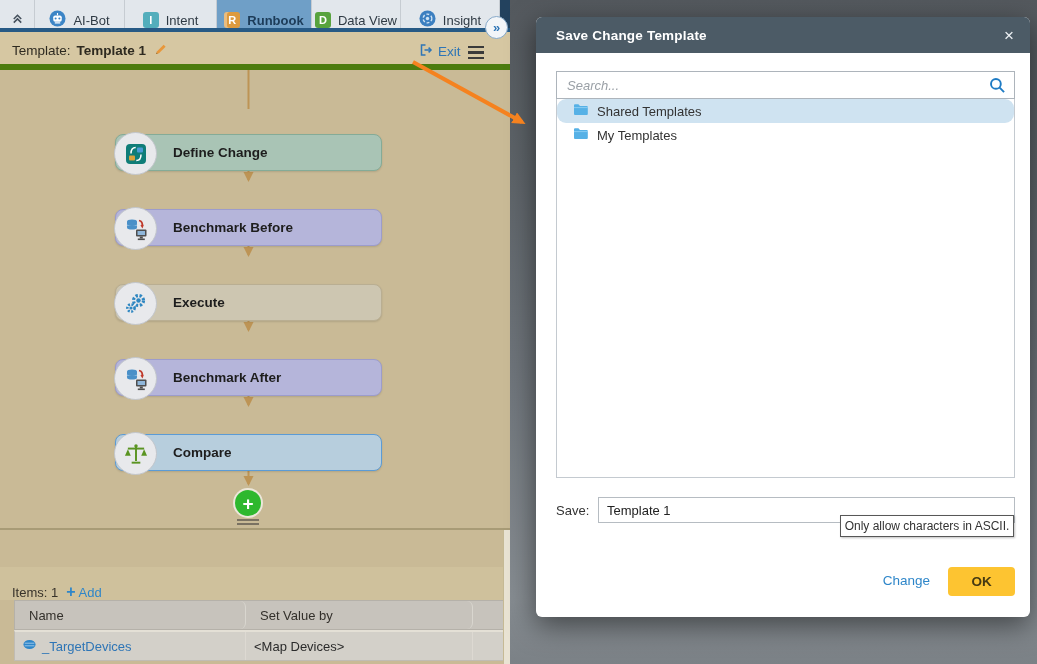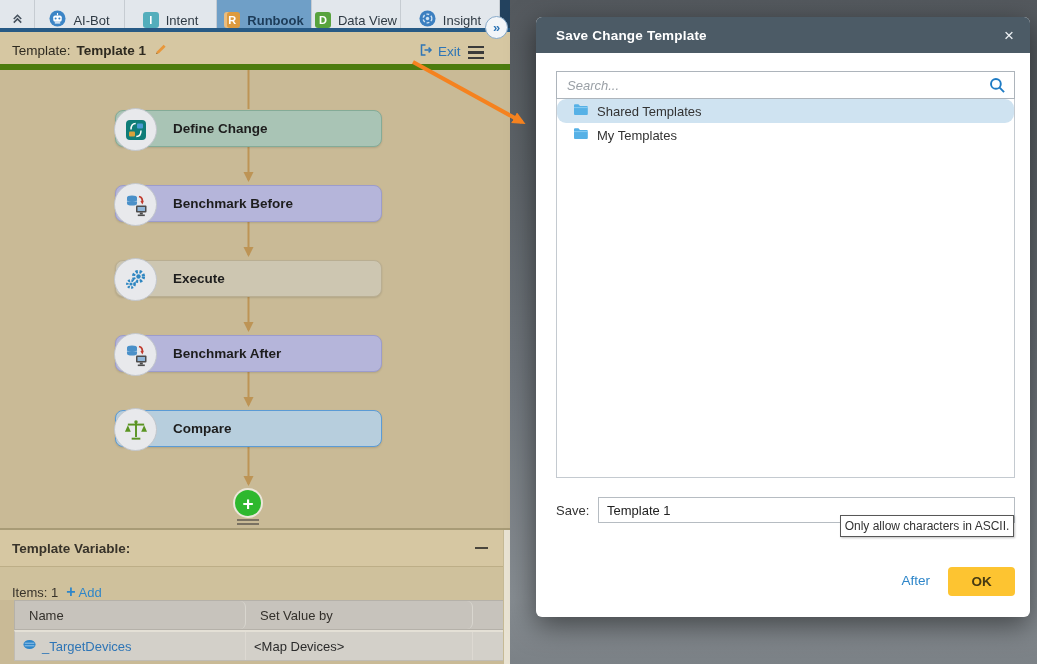--- a/index.html
+++ b/index.html
@@ -37,21 +37,21 @@
   .exit-link { position:absolute; left:419px; top:7px; height:25px; display:flex; align-items:center; gap:5px;
                color:#2e75b6; font-size:13.5px; cursor:pointer; }
   .menu-btn { position:absolute; left:468px; top:14px; width:16px; display:flex; flex-direction:column; gap:3px; cursor:pointer; }
   .menu-btn i { display:block; width:16px; height:2.4px; background:#3a3a3a; }
 
   
   .canvas { position:absolute; left:0; top:70px; width:510px; height:458px; background:#c9ba96; }
   .flow-svg { position:absolute; left:0; top:0; width:510px; height:458px; }
   .node { position:absolute; left:115px; width:267px; height:37px; border-radius:8px; border:1px solid;
           display:flex; align-items:center; padding-left:57px; font-size:13.5px; font-weight:bold; color:#1d1d1d;
-          cursor:pointer; box-shadow:0 1px 2px rgba(0,0,0,.12); }
+          cursor:pointer; box-shadow:0 1px 2px rgba(0,0,0,.12);margin-top:24px; }
   .node-icon { position:absolute; left:-2px; top:-3px; width:43px; height:43px; border-radius:50%;
                background:#e8e9ec; border:1px solid #c2c6cc; display:flex; align-items:center; justify-content:center; }
   .n-teal   { background:#a9c4b5; border-color:#84ab97; top:40px; }
   .n-purple1{ background:#b5b5da; border-color:#9c9ccc; top:115px; }
   .n-beige  { background:#cdc6b1; border-color:#b9ae92; top:190px; }
   .n-purple2{ background:#b5b5da; border-color:#9c9ccc; top:265px; }
   .n-blue   { background:#b7cedd; border-color:#5b9bd5; border-width:1.5px; top:340px; }
 
   .plus-btn { position:absolute; left:235px; top:420px; width:26px; height:26px; border-radius:50%;
               background:#2eb82e; box-shadow:0 0 0 2px rgba(255,255,255,.65); color:#fff; font-size:19px;
@@ -303,24 +303,20 @@
 
       <div class="plus-btn">+</div>
       <div class="drag-handle">
           <i></i>
           <i></i>
         </div>
     </div>
 
     <div class="splitter"></div>
 
-    <div class="tv-header">
-      <div class="tv-title">Template Variable:</div>
-      <div class="collapse-btn"></div>
-    </div>
 
     <div class="items-row">
       <div class="items-inner">
         <span>Items: 1</span>
         <span class="add-link">
           <span class="add-plus">+</span>
           <span>Add</span>
         </span>
       </div>
     </div>
@@ -384,21 +380,21 @@
             </svg>
         </span>
         <span>My Templates</span>
       </div>
     </div>
 
     <span class="name-label">Save:</span>
     <input class="name-input" type="text" value="Template 1" style="">
     <div class="tooltip">Only allow characters in ASCII.</div>
 
-    <span class="cancel-link">After</span>
+    <span class="cancel-link">Change</span>
     <div class="ok-btn">OK</div>
   </div>
 
   <svg class="arrow-svg">
     <defs>
       <marker id="oah" markerUnits="userSpaceOnUse" markerWidth="16" markerHeight="16" refX="9" refY="6" orient="auto">
         <path d="M0 0 L13 6 L0 12 Z" fill="#f5821f"></path>
       </marker>
     </defs>
     <line x1="413" y1="62" x2="522" y2="122" stroke="#f5821f" stroke-width="4" marker-end="url(#oah)"></line>

